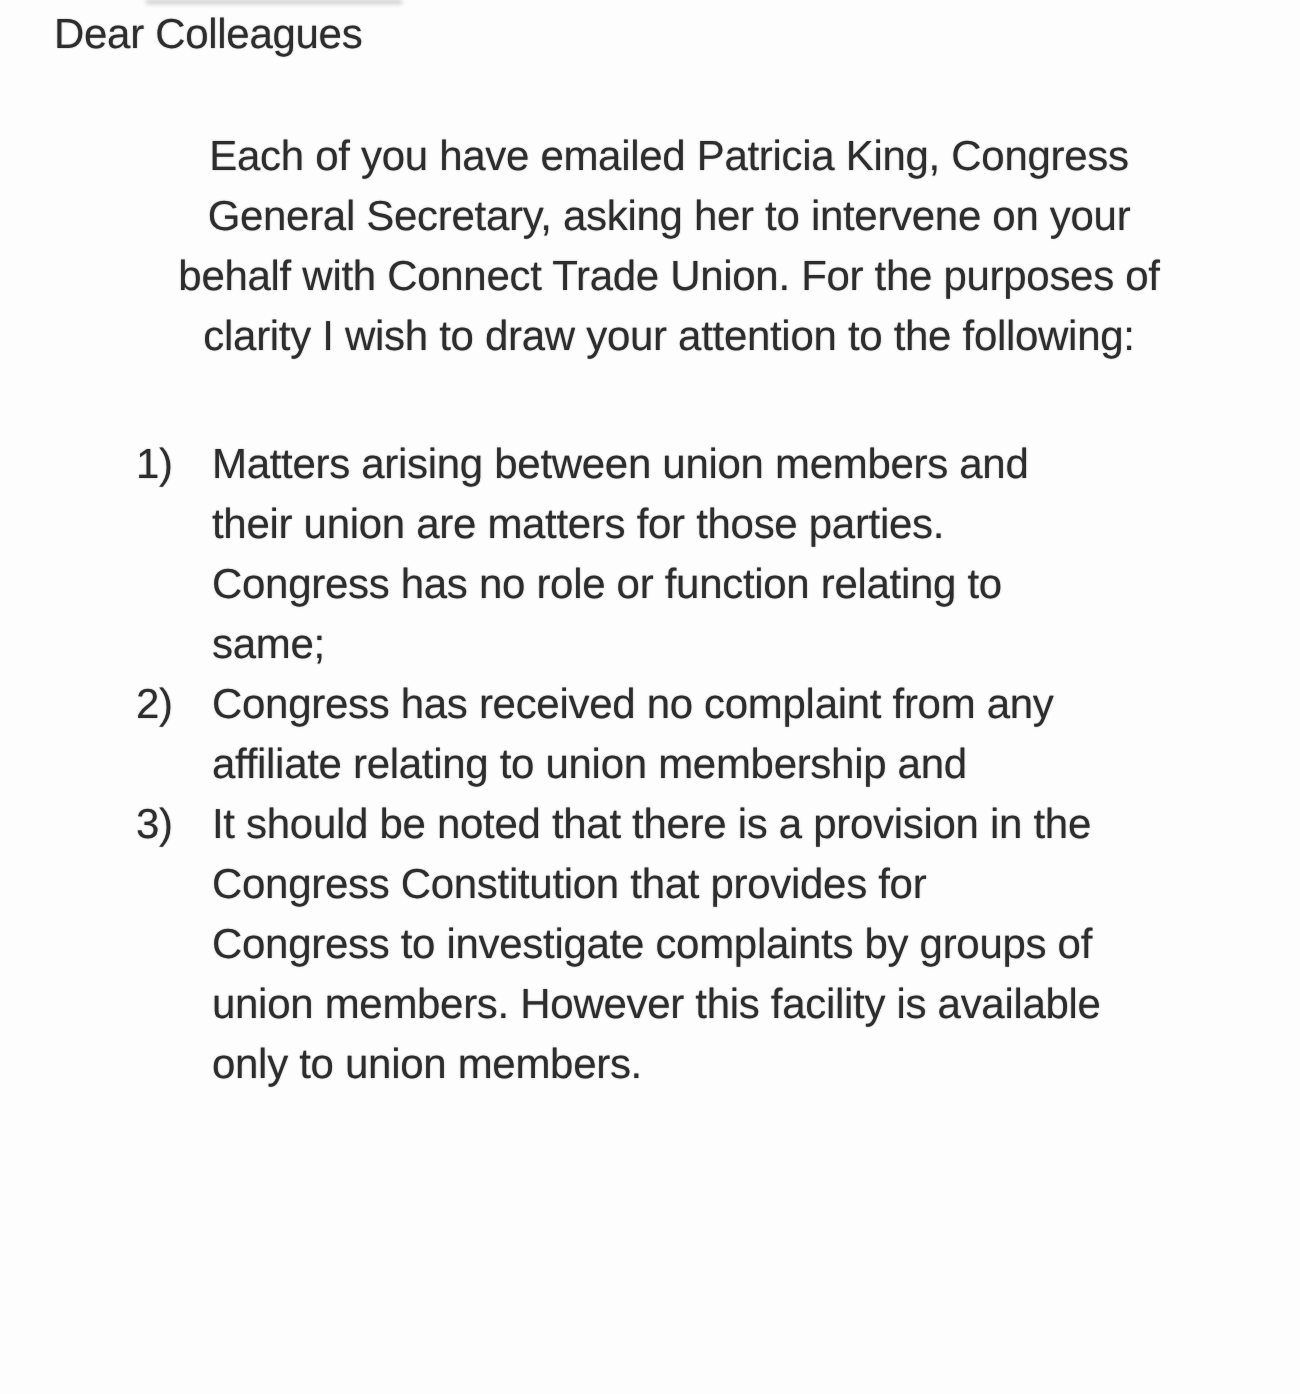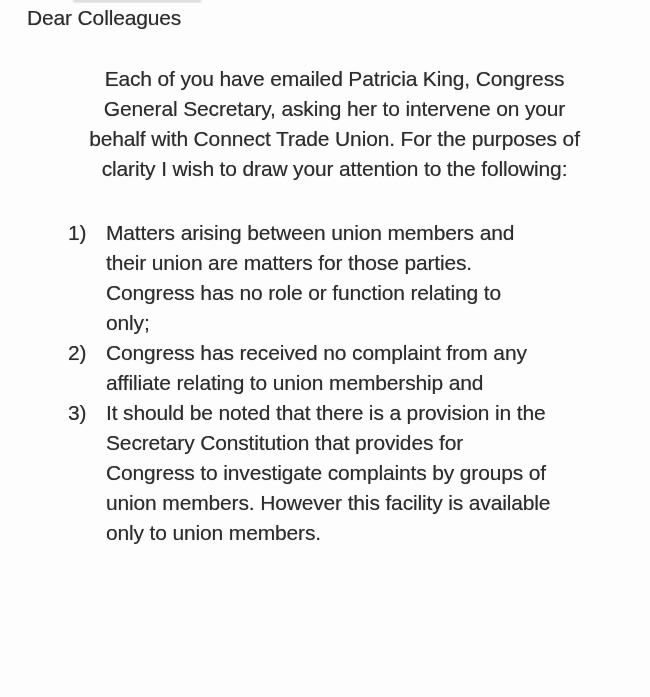--- a/index.html
+++ b/index.html
@@ -74,37 +74,37 @@
   </div>
 
   <div class="list">
 
     <div class="list-item">
       <div class="num">1)</div>
       <div class="item-lines">
         <div class="line">Matters arising between union members and</div>
         <div class="line">their union are matters for those parties.</div>
         <div class="line">Congress has no role or function relating to</div>
-        <div class="line">only;</div>
+        <div class="line">same;</div>
       </div>
     </div>
 
     <div class="list-item">
       <div class="num">2)</div>
       <div class="item-lines">
         <div class="line">Congress has received no complaint from any</div>
         <div class="line">affiliate relating to union membership and</div>
       </div>
     </div>
 
     <div class="list-item">
       <div class="num">3)</div>
       <div class="item-lines">
         <div class="line">It should be noted that there is a provision in the</div>
-        <div class="line">Secretary Constitution that provides for</div>
+        <div class="line">Congress Constitution that provides for</div>
         <div class="line">Congress to investigate complaints by groups of</div>
         <div class="line">union members. However this facility is available</div>
         <div class="line">only to union members.</div>
       </div>
     </div>
 
   </div>
 
 </div>
 

